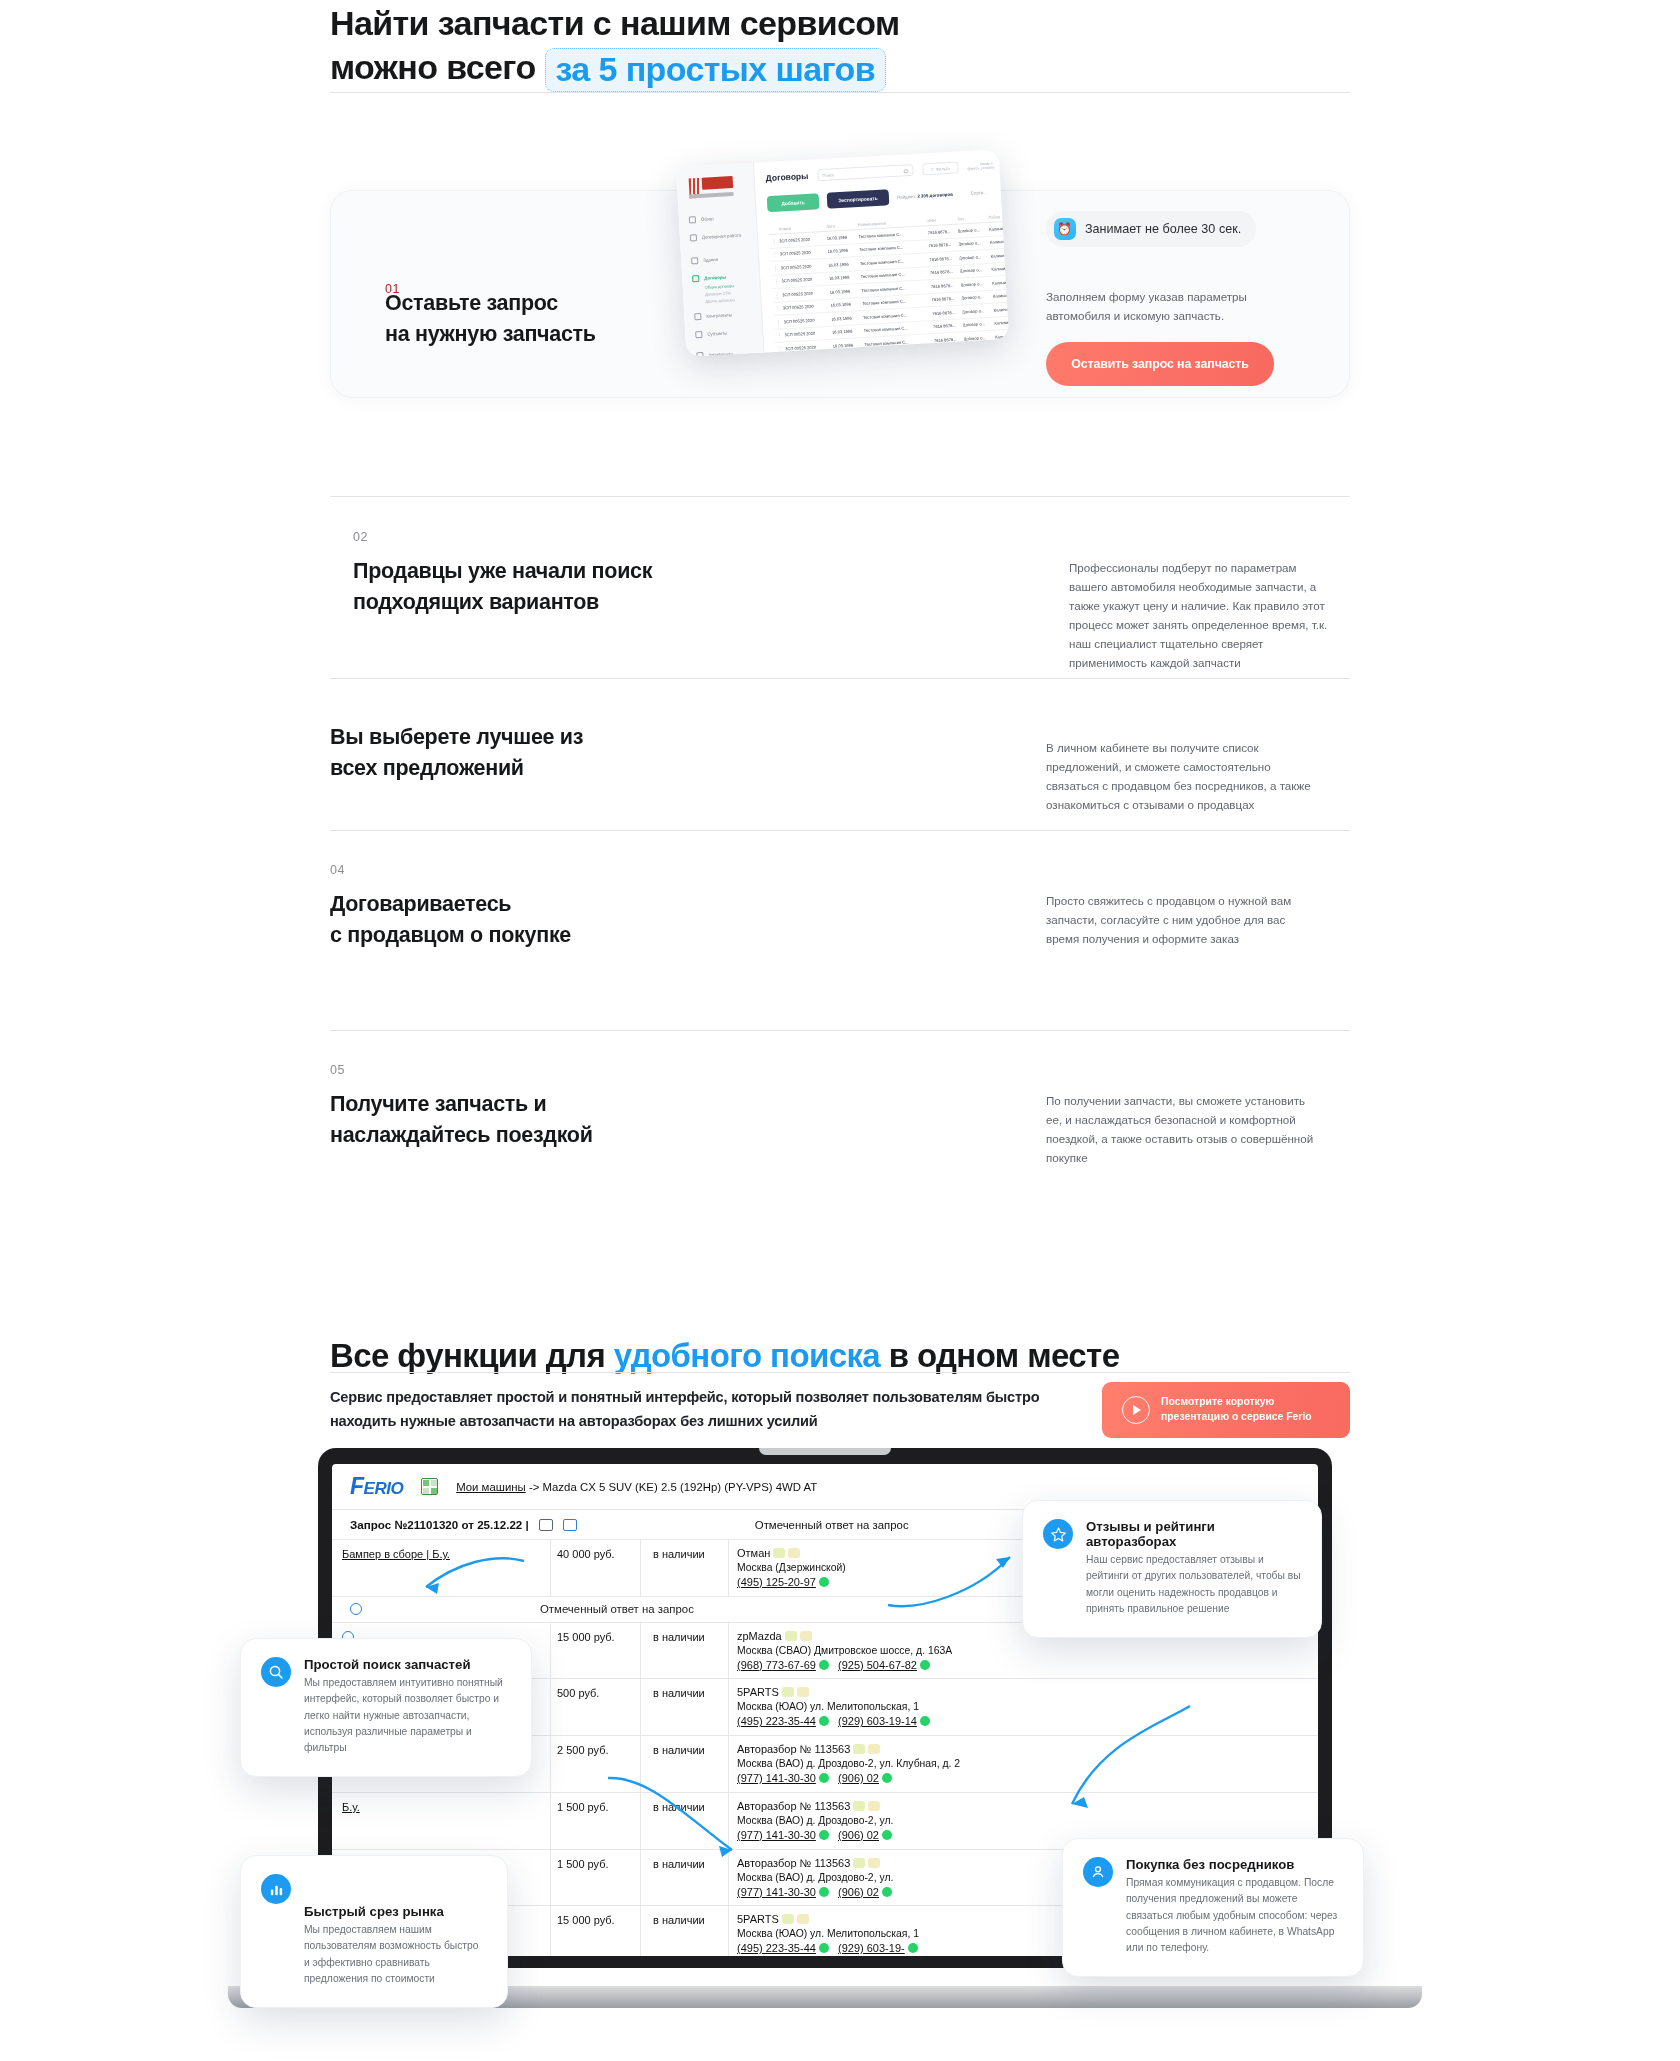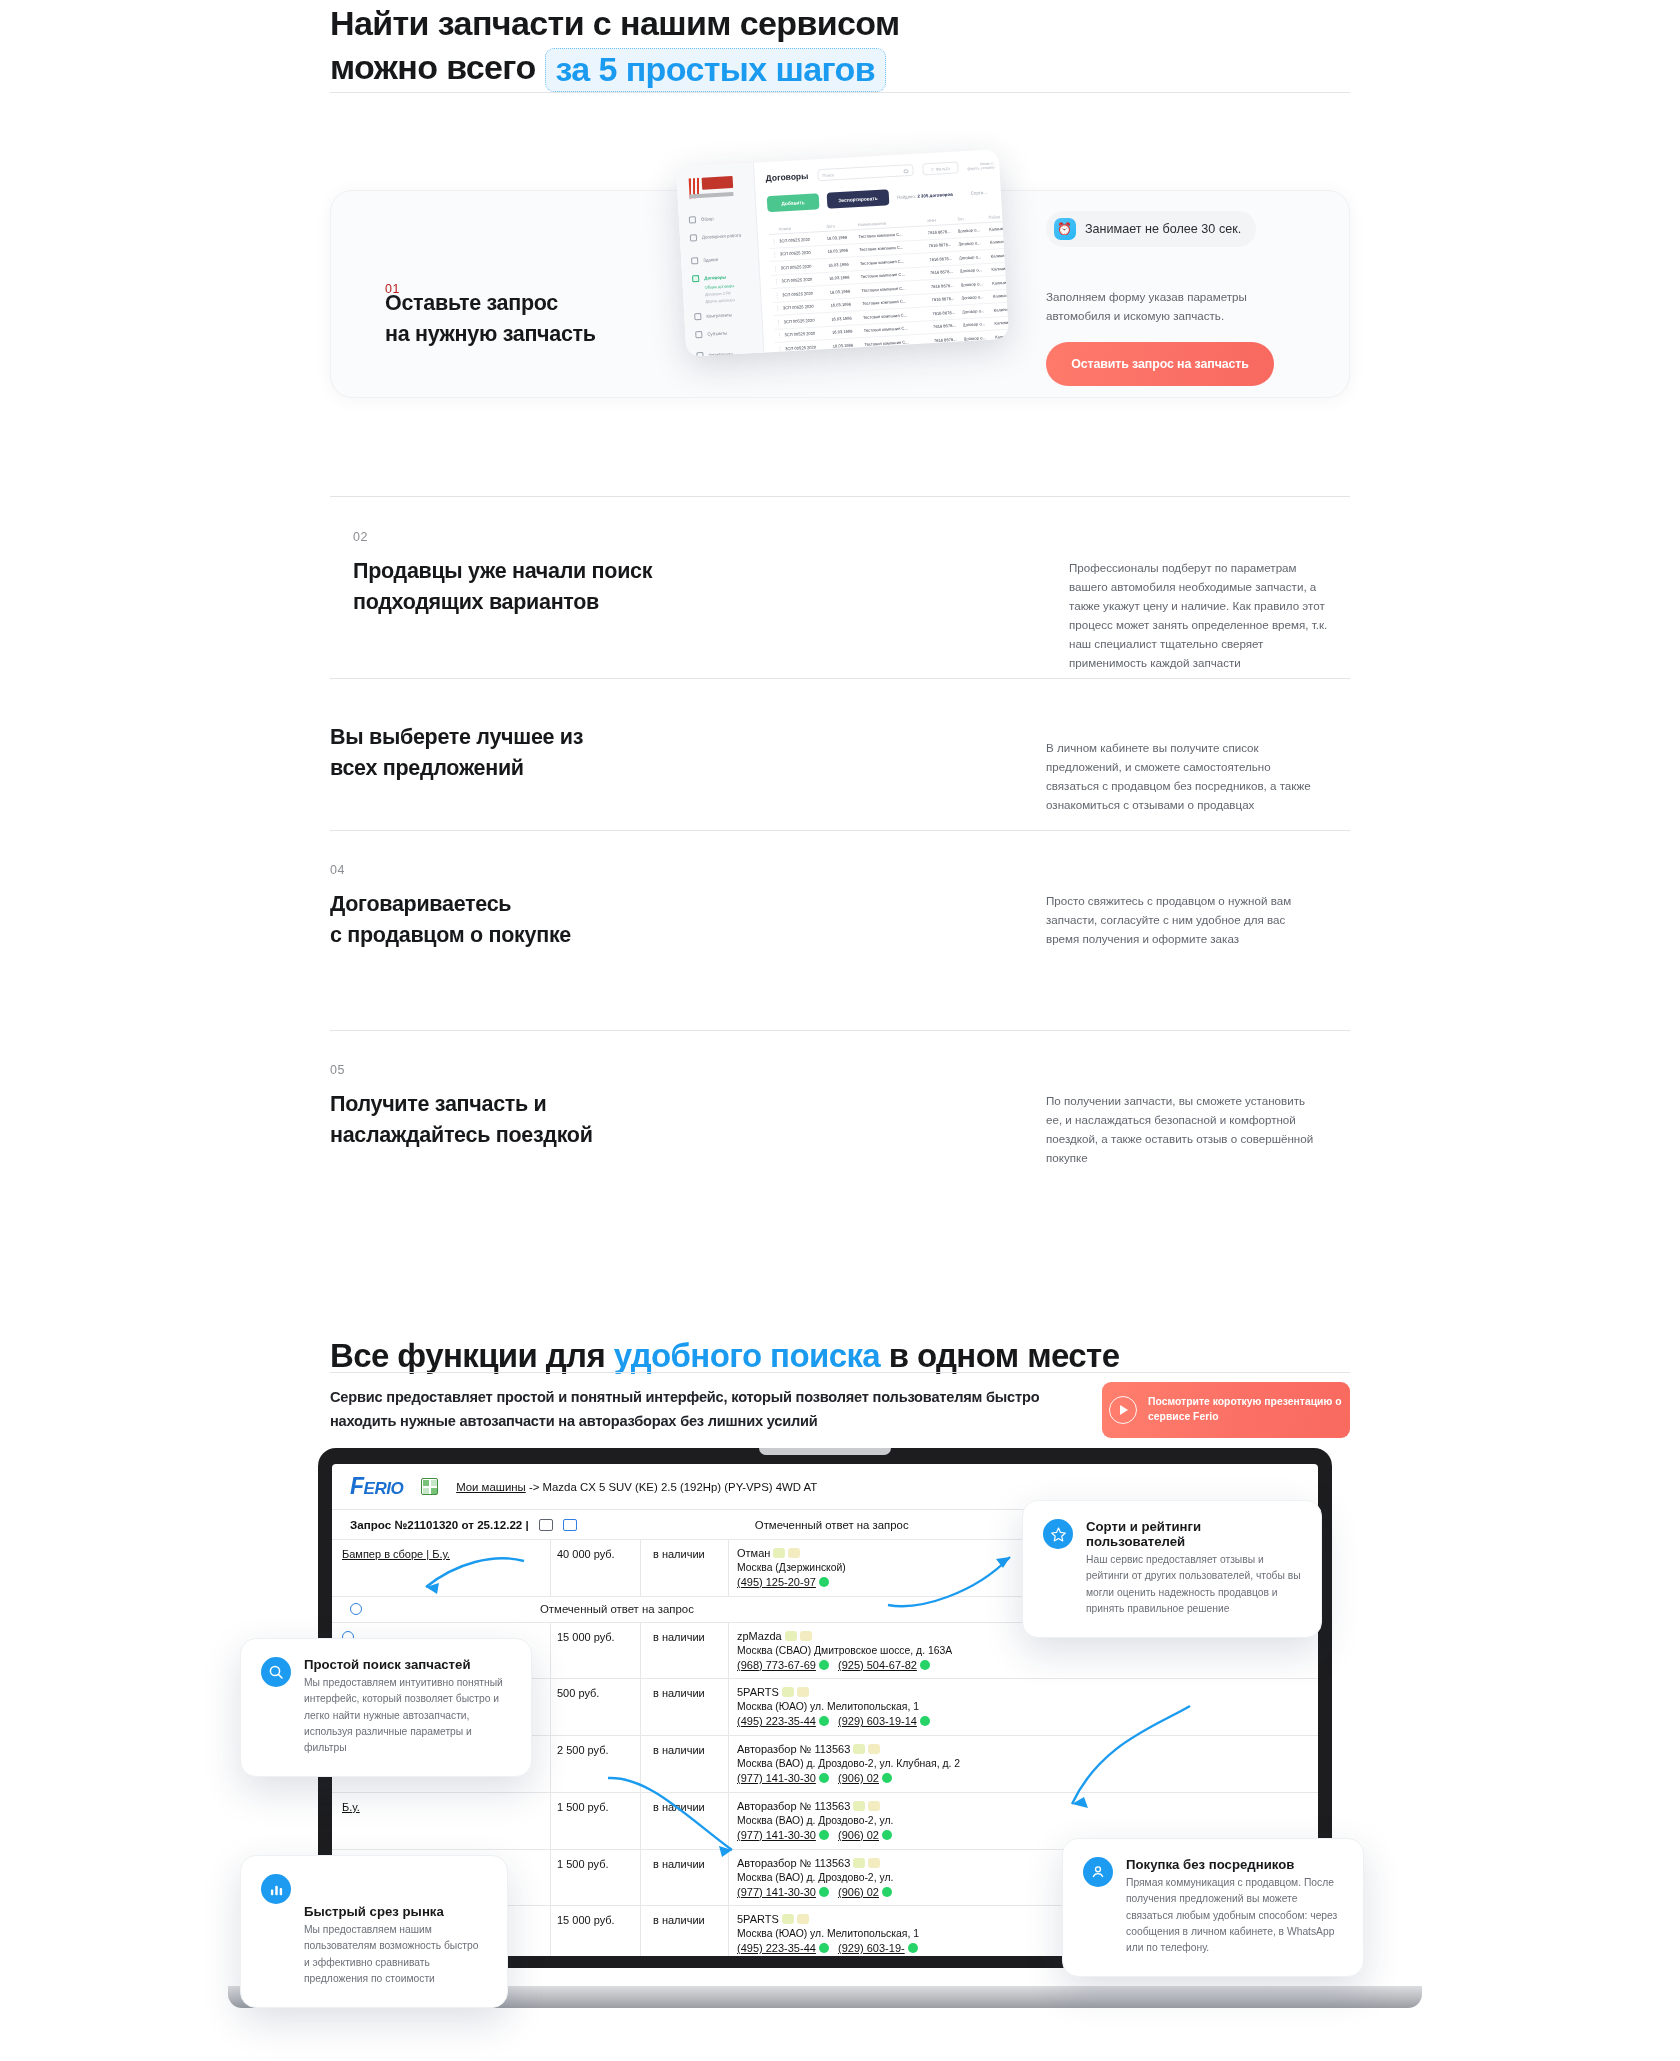--- a/index.html
+++ b/index.html
@@ -198,21 +198,21 @@
     position: absolute; left: 330px; top: 1386px;
     width: 770px; font-size: 14.6px; line-height: 1.62;
     font-weight: 700; color: #22242a; letter-spacing: -.2px;
   }
   .video-cta {
     position: absolute; left: 1102px; top: 1382px;
     width: 248px; height: 56px; border: none; cursor: pointer;
     border-radius: 9px; text-align: left;
     background: linear-gradient(100deg,#ff7f6d 0%,#fb7065 55%,#f96a5f 100%);
     color: #fff; font-family: inherit;
-    display: flex; align-items: center; gap: 11px; padding: 0 7px;
+    display: flex; align-items: center; gap: 11px; padding: 0 20px;
   }
   .video-cta .play {
     width: 28px; height: 28px; border-radius: 50%;
     border: 1.6px solid rgba(255,255,255,.92);
     display: flex; align-items: center; justify-content: center; flex: none;
   }
   .video-cta .play i {
     width: 0; height: 0; border-left: 8px solid #fff;
     border-top: 5px solid transparent; border-bottom: 5px solid transparent;
     margin-left: 2px; display: block;
@@ -698,21 +698,21 @@
       </span>
     </div>
 
     <div class="fcard" id="card-reviews">
       <span class="fi">
         <svg width="17" height="17" viewBox="0 0 20 20" fill="none">
             <path d="M10 2.4 L12.3 7.6 L18 8.2 L13.8 12 L15 17.6 L10 14.7 L5 17.6 L6.2 12 L2 8.2 L7.7 7.6 Z" stroke="#fff" stroke-width="1.4" stroke-linejoin="round"></path>
           </svg>
       </span>
       <span>
-        <span class="ft" style="display:block;">Сорти и рейтинги пользователей</span>
+        <span class="ft" style="display:block;">Отзывы и рейтинги авторазборах</span>
         <span class="fd" style="display:block;">Наш сервис предоставляет отзывы и рейтинги от других пользователей, чтобы вы могли оценить надежность продавцов и принять правильное решение</span>
       </span>
     </div>
 
     <div class="fcard" id="card-market">
       <span class="fi">
         <svg width="15" height="15" viewBox="0 0 16 16">
             <rect x="2" y="8" width="2.6" height="6" fill="#fff" rx="1"></rect>
             <rect x="6.7" y="4" width="2.6" height="10" fill="#fff" rx="1"></rect>
             <rect x="11.4" y="6.5" width="2.6" height="7.5" fill="#fff" rx="1"></rect>

